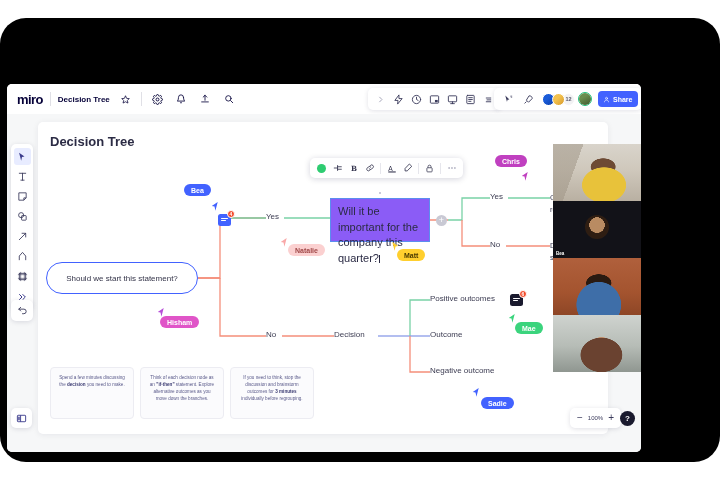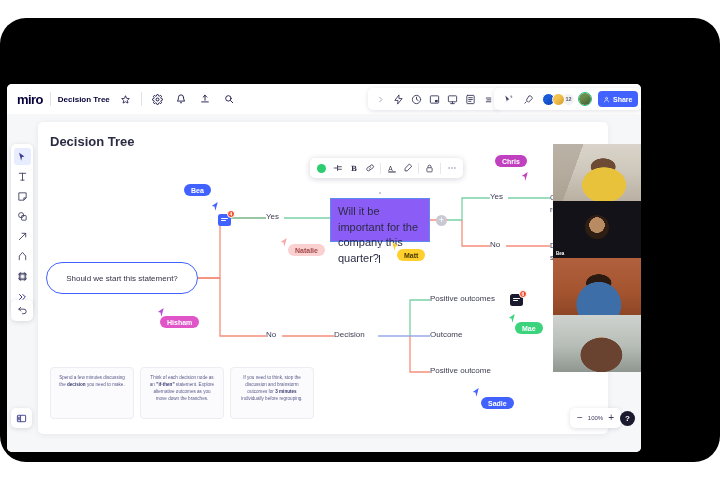--- a/index.html
+++ b/index.html
@@ -510,21 +510,21 @@
           </span>
         </div>
 
         <span class="branch-label" style="left:228px;top:90px;">Yes</span>
         <span class="branch-label" style="left:228px;top:208px;">No</span>
         <span class="branch-label" style="left:452px;top:70px;">Yes</span>
         <span class="branch-label" style="left:452px;top:118px;">No</span>
         <span class="branch-label" style="left:296px;top:208px;">Decision</span>
         <span class="branch-label" style="left:392px;top:172px;">Positive outcomes</span>
         <span class="branch-label" style="left:392px;top:208px;">Outcome</span>
-        <span class="branch-label" style="left:392px;top:244px;">Positive outcome</span>
+        <span class="branch-label" style="left:392px;top:244px;">Negative outcome</span>
 
         <span class="hidden-text" style="left:512px;top:70px;">Can</span>
         <span class="hidden-text" style="left:512px;top:82px;">rele</span>
         <span class="hidden-text" style="left:512px;top:118px;">Do w</span>
         <span class="hidden-text" style="left:512px;top:130px;">sign</span>
 
         <div class="cursor" style="left:146px;top:62px;">
           <span class="pill" style="background:#4262ff;left:0;top:0;">Bea</span>
           <span class="ptr" style="left:25px;top:14px;">
             <svg width="11" height="11" viewBox="0 0 24 24" fill="#4262ff" style="transform:scaleX(-1)">

